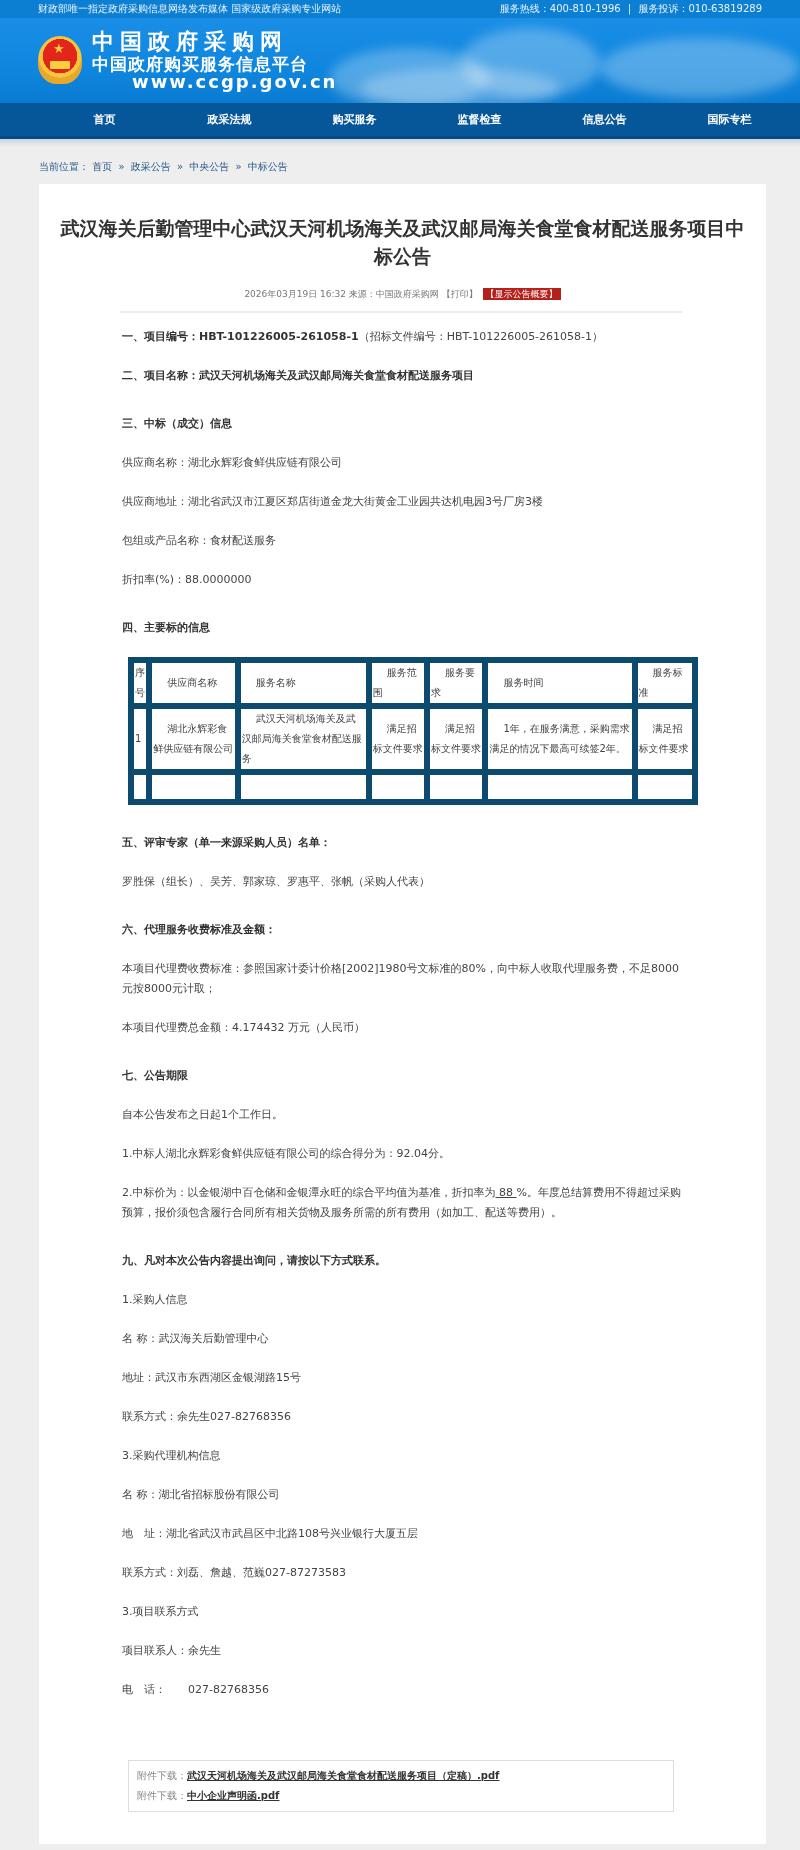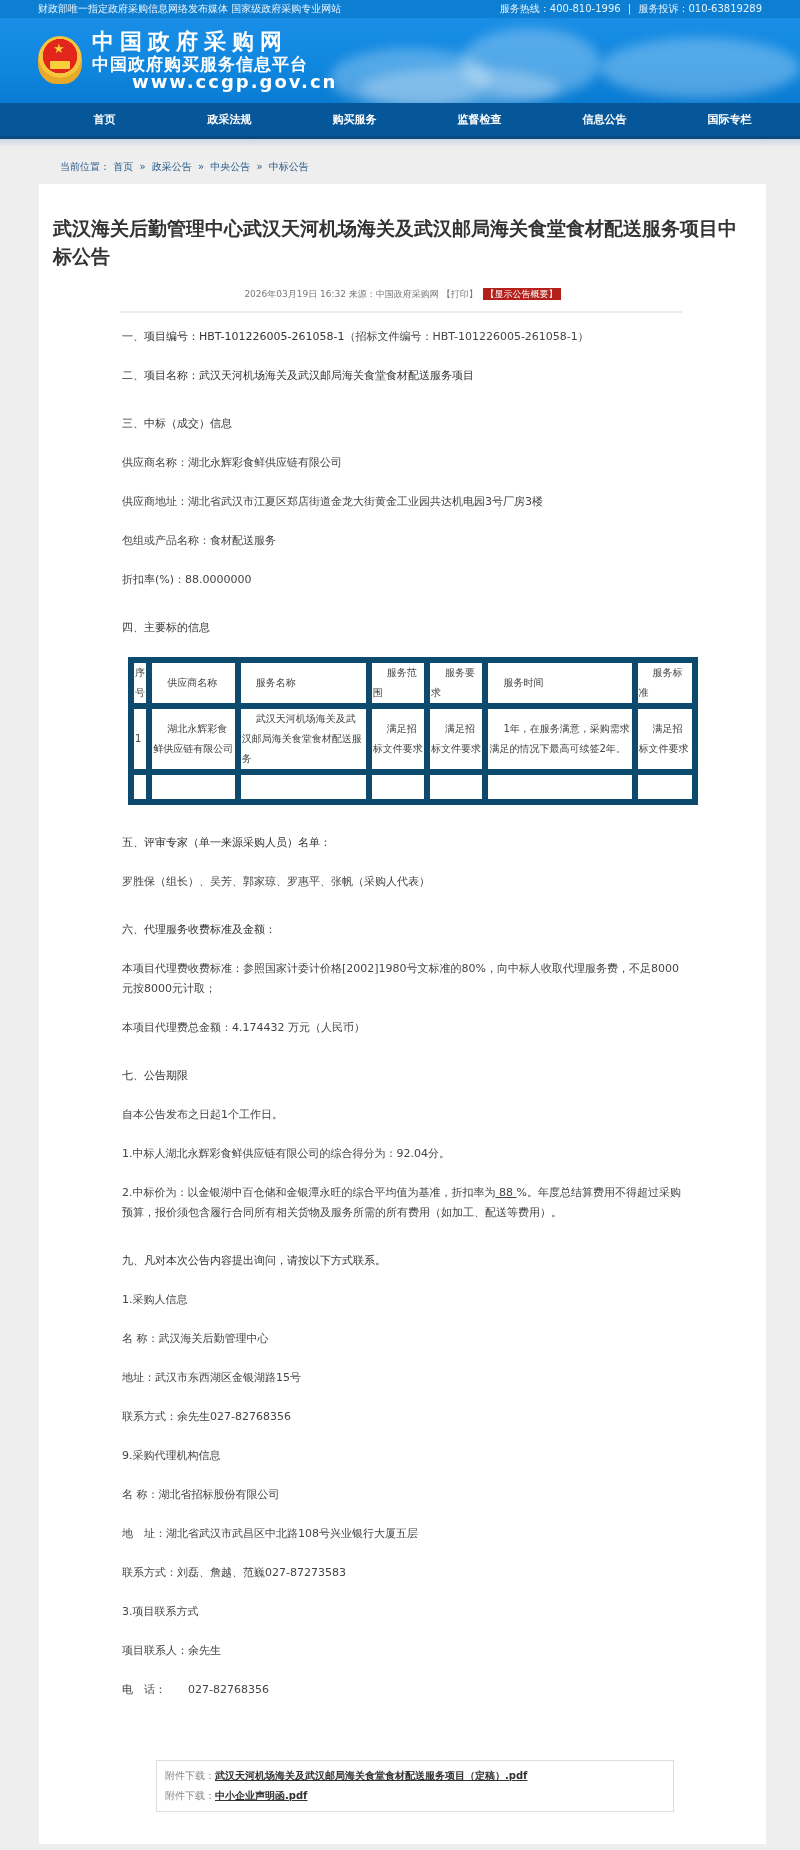--- a/index.html
+++ b/index.html
@@ -29,41 +29,41 @@
   .logo-text .l2 { font-size: 17px; font-weight: bold; line-height: 20px; letter-spacing: 1px; }
   .logo-text .l3 { font-size: 18px; font-weight: bold; letter-spacing: 2px; line-height: 16px; padding-left: 40px; }
 
   .nav {
     height: 36px; background: #065799; border-bottom: 3px solid #0a4a82;
     display: flex; align-items: center; padding-left: 42px;
   }
   .nav a { color: #fff; font-size: 11px; font-weight: bold; text-decoration: none; width: 125px; text-align: center; }
   .nav-shadow { height: 8px; background: linear-gradient(180deg, #c9d6e3, #eeeeee); }
 
-  .breadcrumb { padding: 13px 0 0 39px; height: 37px; font-size: 10px; color: #2a5a8a; margin-left: 21px; }
+  .breadcrumb { padding: 13px 0 0 39px; height: 37px; font-size: 10px; color: #2a5a8a; }
   .breadcrumb a { color: #2a5a8a; text-decoration: none; }
   .breadcrumb .sep { margin: 0 3px; }
 
   .card { margin: 0 34px 0 39px; background: #fff; padding: 30px 0 20px; min-height: 1660px; }
-  .title { font-size: 19px; font-weight: bold; color: #333; line-height: 28px; padding: 0 14px; }
+  .title { font-size: 19px; font-weight: bold; color: #333; text-align: center; line-height: 28px; padding: 0 14px; }
   .meta { text-align: center; font-size: 9px; color: #777; margin-top: 18px; }
   .meta .badge { background: #b5201b; color: #fff; padding: 1px 3px; margin-left: 2px; }
   .hr { height: 2px; background: #ececec; margin: 10px 84px 0 81px; }
 
   .content { padding: 14px 85px 0 83px; font-size: 11px; line-height: 20px; color: #444; }
   .content p { margin: 0 0 19px; }
-  .content .b { font-weight: normal; color: #333; margin-top: 28px; }
+  .content .b { font-weight: bold; color: #333; margin-top: 28px; }
   .content .u { text-decoration: underline; }
 
   table.items { width: 570px; border-collapse: collapse; margin: 0 0 10px 6px; border: 2px solid #444; font-size: 10px; color: #444; }
   table.items td { border: 6px solid #0c4a6e; vertical-align: middle; line-height: 20px; padding: 0 1px; }
   table.items td.c { text-align: left; text-indent: 14px; }
   table.items tr.empty td { height: 30px; }
 
-  .attach { margin: 60px 92px 0 117px; border: 1px solid #ddd; padding: 5px 8px; font-size: 10px; line-height: 20px; }
+  .attach { margin: 60px 92px 0 89px; border: 1px solid #ddd; padding: 5px 8px; font-size: 10px; line-height: 20px; }
   .attach .lbl { color: #888; }
   .attach a { color: #333; font-weight: bold; text-decoration: underline; }
 </style>
 </head>
 <body>
 
 <div class="topbar">
   <span>财政部唯一指定政府采购信息网络发布媒体 国家级政府采购专业网站</span>
   <span class="right">
     <span>服务热线：400-810-1996</span>
@@ -176,21 +176,21 @@
     <p>自本公告发布之日起1个工作日。</p>
     <p>1.中标人湖北永辉彩食鲜供应链有限公司的综合得分为：92.04分。</p>
     <p>
       <span>2.中标价为：以金银湖中百仓储和金银潭永旺的综合平均值为基准，折扣率为</span><span class="u"> 88 </span><span>%。年度总结算费用不得超过采购预算，报价须包含履行合同所有相关货物及服务所需的所有费用（如加工、配送等费用）。</span>
     </p>
     <p class="b">九、凡对本次公告内容提出询问，请按以下方式联系。</p>
     <p>1.采购人信息</p>
     <p>名 称：武汉海关后勤管理中心</p>
     <p>地址：武汉市东西湖区金银湖路15号</p>
     <p>联系方式：余先生027-82768356</p>
-    <p>9.采购代理机构信息</p>
+    <p>3.采购代理机构信息</p>
     <p>名 称：湖北省招标股份有限公司</p>
     <p>地　址：湖北省武汉市武昌区中北路108号兴业银行大厦五层</p>
     <p>联系方式：刘磊、詹越、范巍027-87273583</p>
     <p>3.项目联系方式</p>
     <p>项目联系人：余先生</p>
     <p style="white-space:pre;">电　话：　　027-82768356</p>
   </div>
 
   <div class="attach">
     <div>

